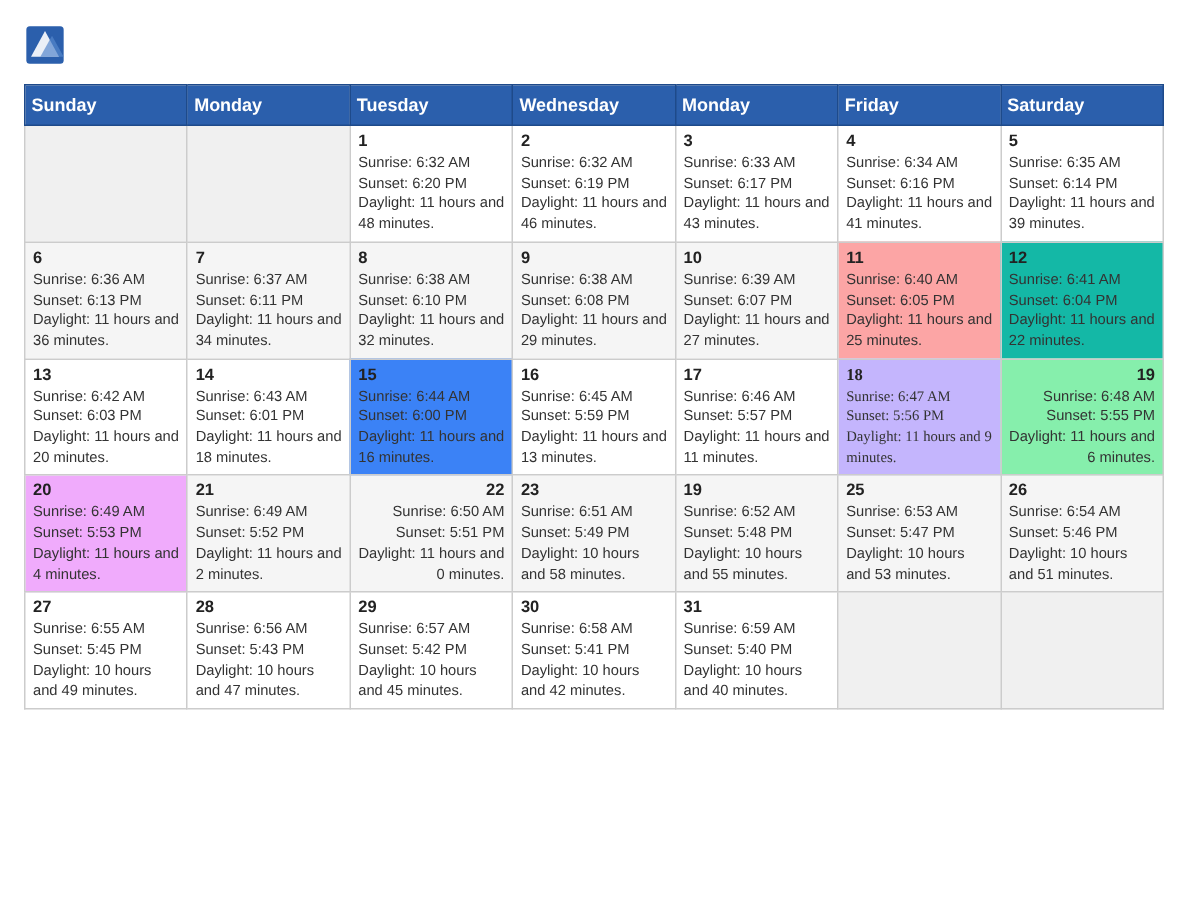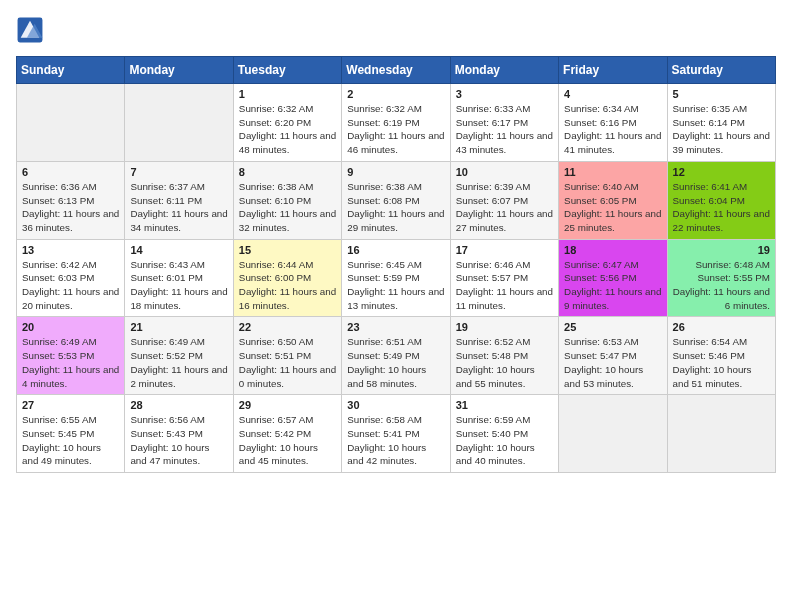--- a/index.html
+++ b/index.html
@@ -170,65 +170,65 @@
           <div class="day-info">Sunrise: 6:38 AM<br>Sunset: 6:08 PM<br>Daylight: 11 hours and 29 minutes.</div>
         </td>
         <td style="background: rgb(245, 245, 245);">
           <span class="day-num">10</span>
           <div class="day-info">Sunrise: 6:39 AM<br>Sunset: 6:07 PM<br>Daylight: 11 hours and 27 minutes.</div>
         </td>
         <td style="background: #fca5a5;">
           <span class="day-num">11</span>
           <div class="day-info">Sunrise: 6:40 AM<br>Sunset: 6:05 PM<br>Daylight: 11 hours and 25 minutes.</div>
         </td>
-        <td style="background: #84cc16;">
+        <td style="background: #14b8a6;">
           <span class="day-num">12</span>
           <div class="day-info">Sunrise: 6:41 AM<br>Sunset: 6:04 PM<br>Daylight: 11 hours and 22 minutes.</div>
         </td>
       </tr>
       <tr>
         <td style="background: rgb(255, 255, 255);">
           <span class="day-num">13</span>
           <div class="day-info">Sunrise: 6:42 AM<br>Sunset: 6:03 PM<br>Daylight: 11 hours and 20 minutes.</div>
         </td>
         <td style="background: rgb(255, 255, 255);">
           <span class="day-num">14</span>
           <div class="day-info">Sunrise: 6:43 AM<br>Sunset: 6:01 PM<br>Daylight: 11 hours and 18 minutes.</div>
         </td>
-        <td style="background: #fef9c3;">
+        <td style="background: #3b82f6;">
           <span class="day-num">15</span>
           <div class="day-info">Sunrise: 6:44 AM<br>Sunset: 6:00 PM<br>Daylight: 11 hours and 16 minutes.</div>
         </td>
         <td style="background: rgb(255, 255, 255);">
           <span class="day-num">16</span>
           <div class="day-info">Sunrise: 6:45 AM<br>Sunset: 5:59 PM<br>Daylight: 11 hours and 13 minutes.</div>
         </td>
         <td style="background: rgb(255, 255, 255);">
           <span class="day-num">17</span>
           <div class="day-info">Sunrise: 6:46 AM<br>Sunset: 5:57 PM<br>Daylight: 11 hours and 11 minutes.</div>
         </td>
-        <td style="background: #d946ef;">
+        <td style="background: #c4b5fd; font-family: Liberation Serif, serif;">
           <span class="day-num">18</span>
           <div class="day-info">Sunrise: 6:47 AM<br>Sunset: 5:56 PM<br>Daylight: 11 hours and 9 minutes.</div>
         </td>
         <td style="background: #86efac; text-align: right;">
           <span class="day-num">19</span>
           <div class="day-info">Sunrise: 6:48 AM<br>Sunset: 5:55 PM<br>Daylight: 11 hours and 6 minutes.</div>
         </td>
       </tr>
       <tr>
         <td style="background: #f0abfc;">
           <span class="day-num">20</span>
           <div class="day-info">Sunrise: 6:49 AM<br>Sunset: 5:53 PM<br>Daylight: 11 hours and 4 minutes.</div>
         </td>
         <td style="background: rgb(245, 245, 245);">
           <span class="day-num">21</span>
           <div class="day-info">Sunrise: 6:49 AM<br>Sunset: 5:52 PM<br>Daylight: 11 hours and 2 minutes.</div>
         </td>
-        <td style="background: rgb(245, 245, 245);">
+        <td style="background: rgb(245, 245, 245); text-align: right;">
           <span class="day-num">22</span>
           <div class="day-info">Sunrise: 6:50 AM<br>Sunset: 5:51 PM<br>Daylight: 11 hours and 0 minutes.</div>
         </td>
         <td style="background: rgb(245, 245, 245);">
           <span class="day-num">23</span>
           <div class="day-info">Sunrise: 6:51 AM<br>Sunset: 5:49 PM<br>Daylight: 10 hours and 58 minutes.</div>
         </td>
         <td style="background: rgb(245, 245, 245);">
           <span class="day-num">19</span>
           <div class="day-info">Sunrise: 6:52 AM<br>Sunset: 5:48 PM<br>Daylight: 10 hours and 55 minutes.</div>

